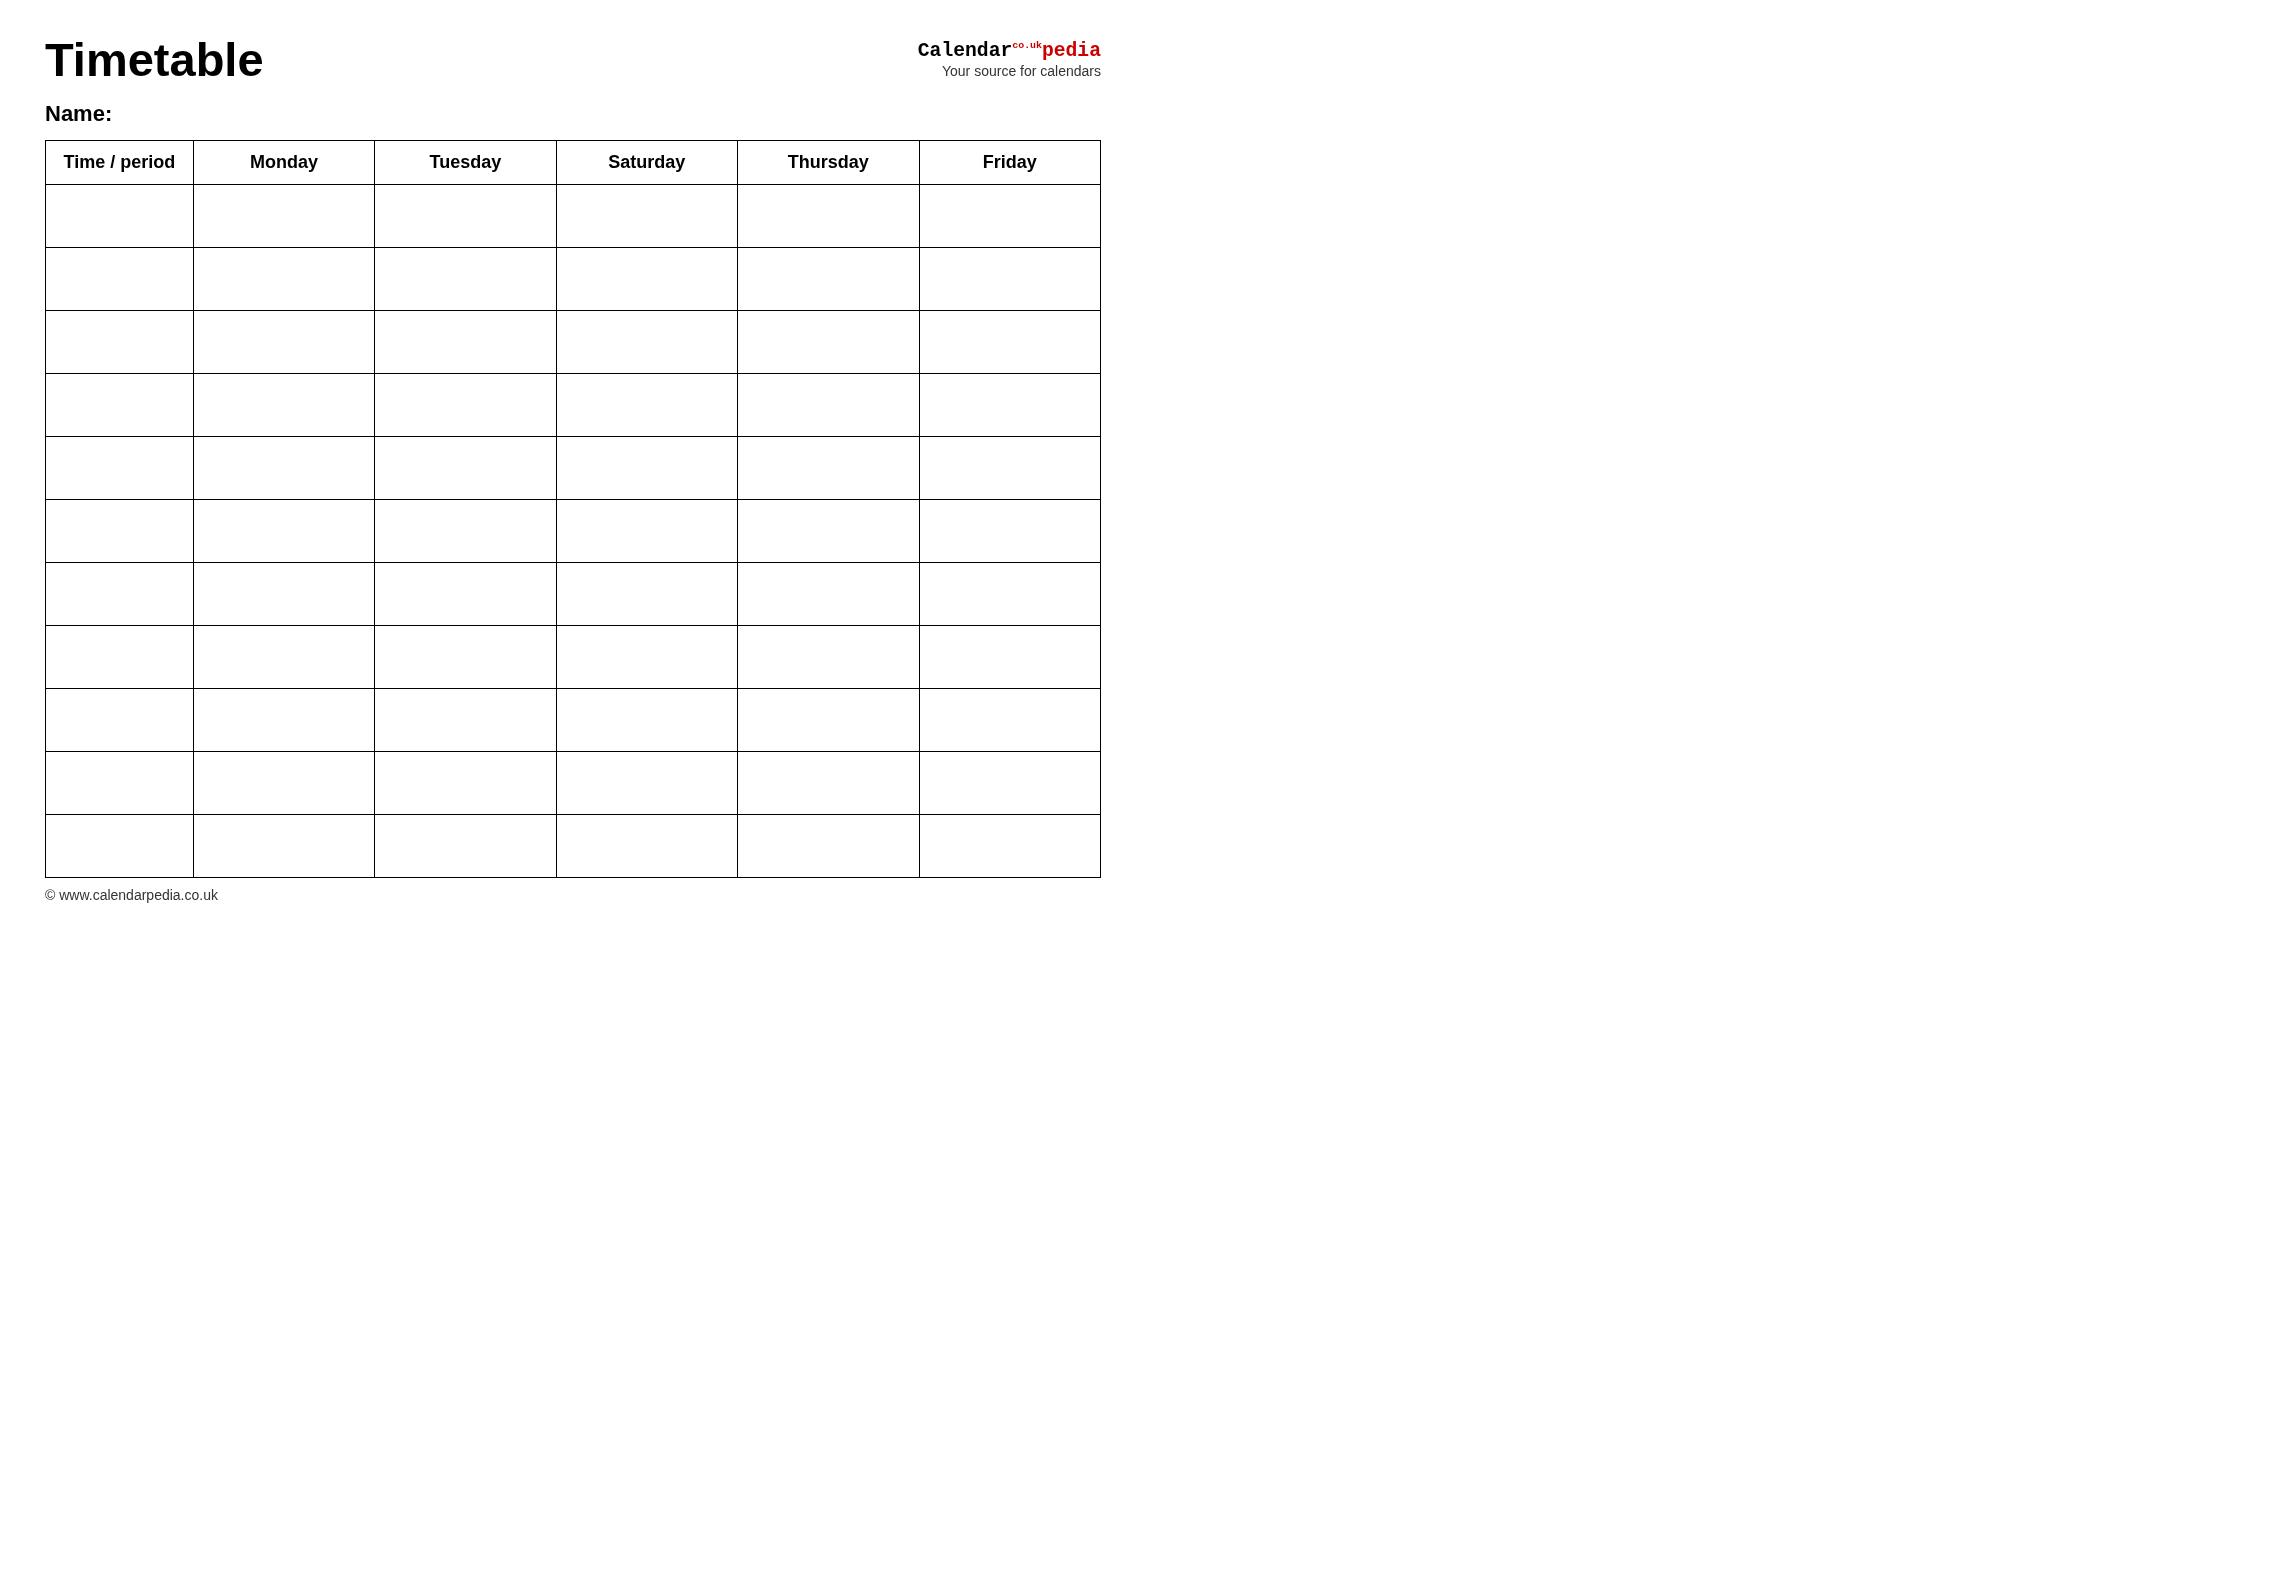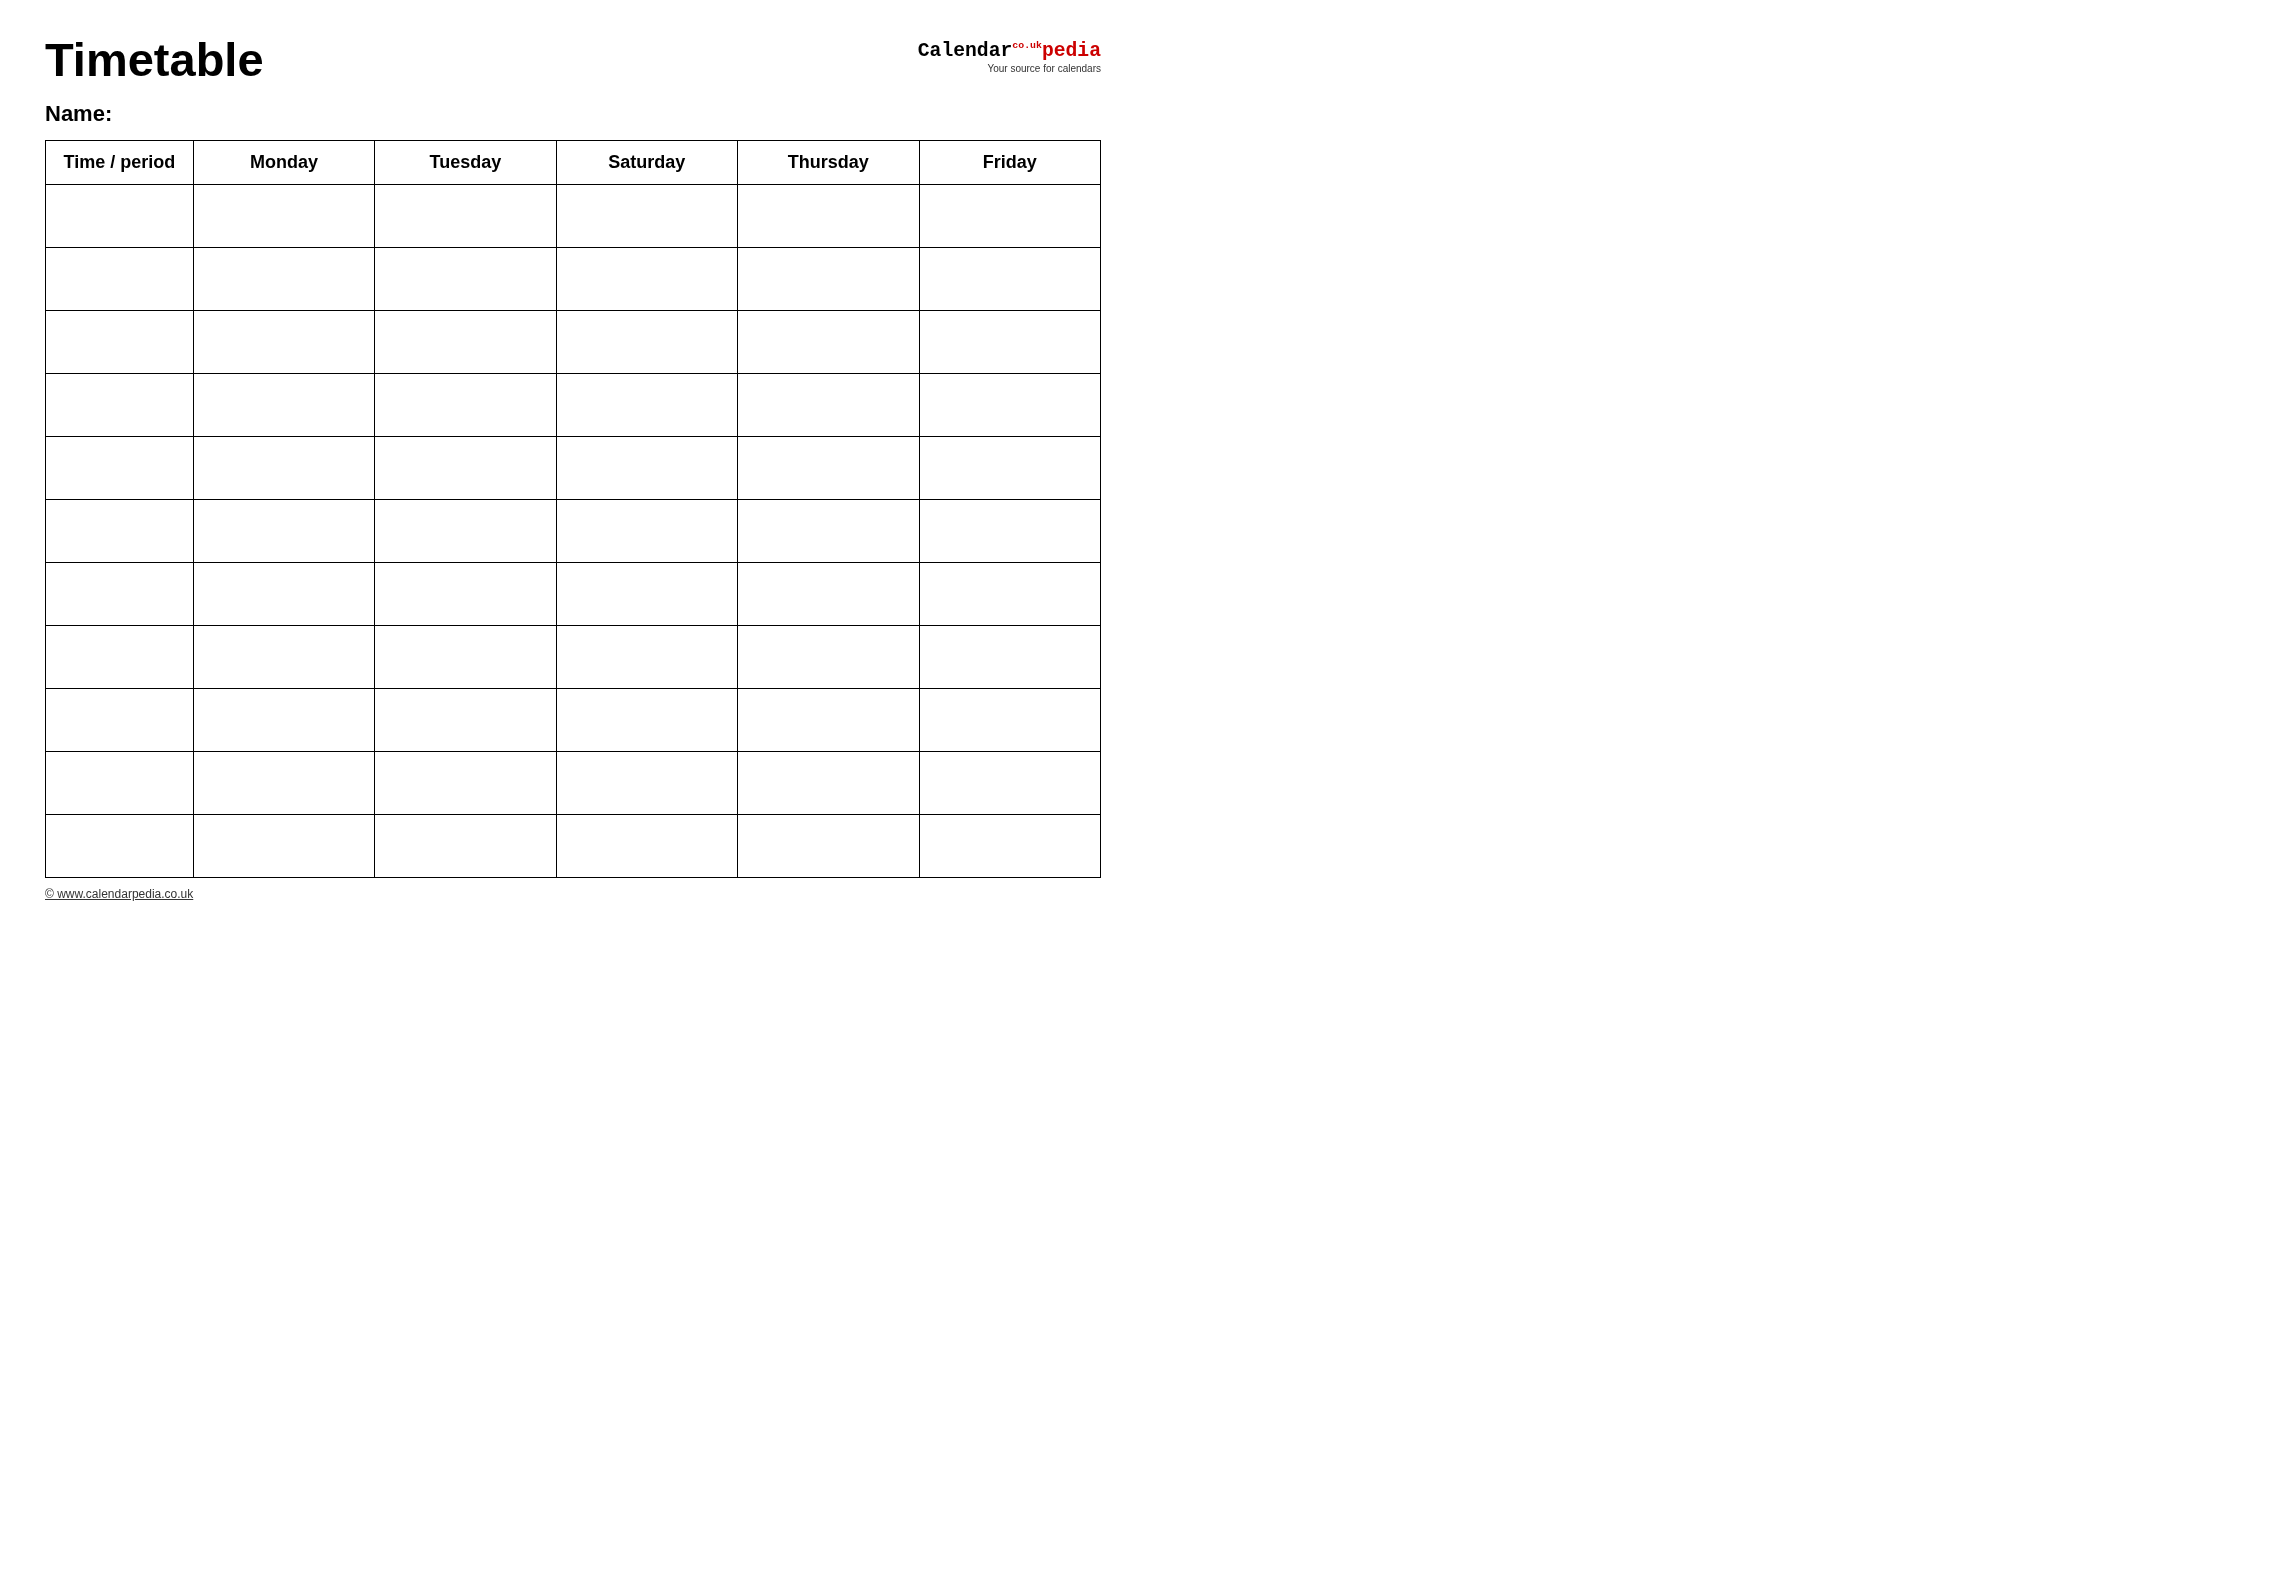--- a/index.html
+++ b/index.html
@@ -51,21 +51,21 @@
       font-weight: bold;
     }
 
     .logo-text .co-uk {
       font-size: 9.9px;
       color: #cc0000;
       vertical-align: super;
     }
 
     .logo-subtitle {
-      font-size: 10px;
+      font-size: 14px;
       color: #333333;
       margin-top: 1.8px;
     }
 
     .name-row {
       font-size: 22px;
       font-weight: bold;
       color: #000000;
       margin-bottom: 13.4px;
     }
@@ -94,23 +94,22 @@
     .timetable colgroup col:first-child {
       width: 14%;
     }
 
     .timetable colgroup col {
       width: 17.2%;
     }
 
     .footer {
       margin-top: 9px;
-      font-size: 12px;
+      font-size: 14px;
       color: #333333;
-      text-decoration: underline;
     }
   </style>
 </head>
 <body>
 
 <div class="header-area">
   <h1 class="title">Timetable</h1>
   <div class="logo-area">
     <div class="logo-text">
       <span>Calendar</span><sup class="co-uk">co.uk</sup><span class="pedia">pedia</span>

